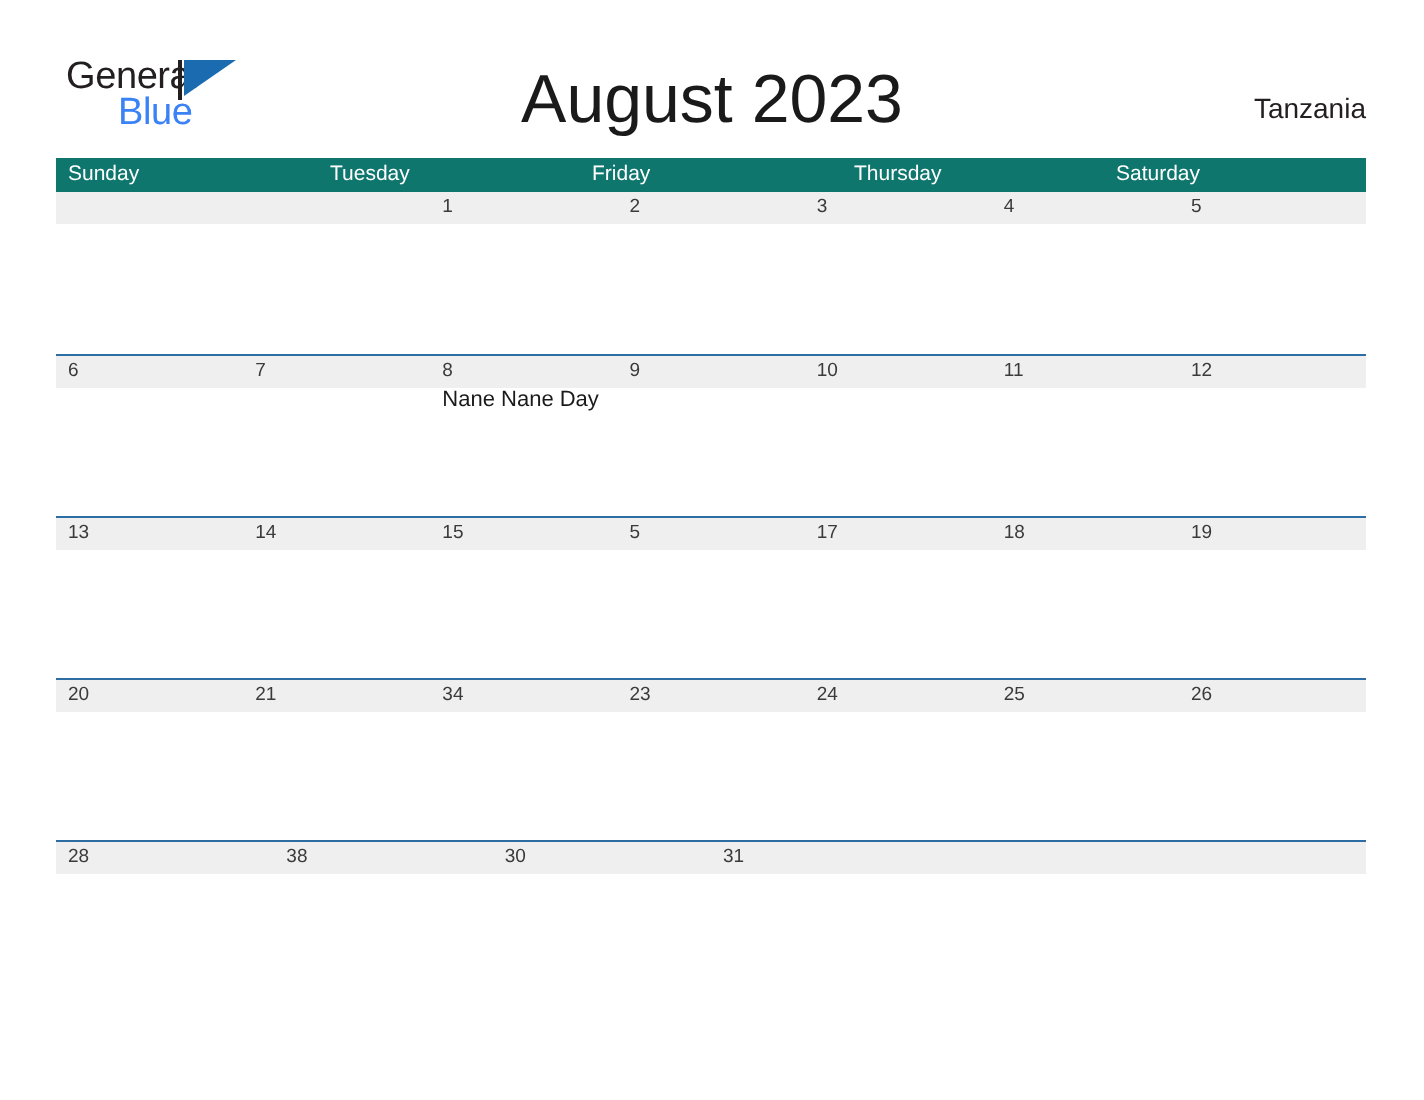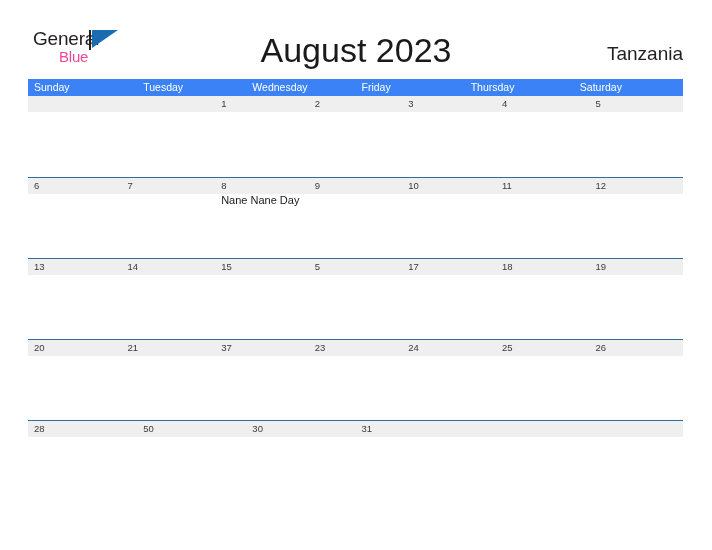--- a/index.html
+++ b/index.html
@@ -70,23 +70,23 @@
     top: 0;
     width: 0;
     height: 0;
     border-top: 18px solid #1b6bb0;
     border-right: 26px solid transparent;
   }
   .logo-blue {
     position: absolute;
     left: 26px;
     top: 18px;
-    font-size: 15px;
+    font-size: 19px;
     line-height: 20px;
-    color: #ec4899;
+    color: #3b82f6;
     letter-spacing: -0.2px;
     white-space: nowrap;
   }
 
   .title {
     position: absolute;
     left: 0;
     top: 33px;
     width: 712px;
     text-align: center;
@@ -94,39 +94,39 @@
     line-height: 34px;
     color: #1a1a1a;
     font-weight: normal;
     margin: 0;
   }
 
   .region {
     position: absolute;
     right: 29px;
     top: 45px;
-    font-size: 19px;
+    font-size: 14px;
     line-height: 18px;
     color: #231f20;
     white-space: nowrap;
   }
 
   
   .calendar {
     position: absolute;
     left: 28px;
     top: 79px;
     width: 655px;
   }
 
   .dow-row {
     display: flex;
     width: 655px;
     height: 17px;
-    background: #3b82f6;
+    background: #0f766e;
   }
   .dow-cell {
     flex: 1 1 0;
     box-sizing: border-box;
     padding-left: 6px;
     font-size: 10.5px;
     line-height: 17px;
     color: #ffffff;
     white-space: nowrap;
     overflow: hidden;
@@ -199,21 +199,20 @@
 
     <h1 class="title">August 2023</h1>
 
     <div class="region">Tanzania</div>
   </div>
 
   <div class="calendar">
     <div class="dow-row">
         <div class="dow-cell">Sunday</div>
         <div class="dow-cell">Tuesday</div>
-        <div class="dow-cell">Wednesday</div>
         <div class="dow-cell">Friday</div>
         <div class="dow-cell">Thursday</div>
         <div class="dow-cell">Saturday</div>
       </div>
     <div>
         <div class="week-row">
           <div class="day-band"></div>
           <div class="day-grid">
             <div class="day-cell">
               <span class="day-num"></span>
@@ -296,21 +295,21 @@
         <div class="week-row">
           <div class="day-band"></div>
           <div class="day-grid">
             <div class="day-cell">
               <span class="day-num">20</span>
             </div>
             <div class="day-cell">
               <span class="day-num">21</span>
             </div>
             <div class="day-cell">
-              <span class="day-num">37</span>
+              <span class="day-num">34</span>
             </div>
             <div class="day-cell">
               <span class="day-num">23</span>
             </div>
             <div class="day-cell">
               <span class="day-num">24</span>
             </div>
             <div class="day-cell">
               <span class="day-num">25</span>
             </div>
@@ -319,21 +318,21 @@
             </div>
           </div>
         </div>
         <div class="week-row">
           <div class="day-band"></div>
           <div class="day-grid">
             <div class="day-cell">
               <span class="day-num">28</span>
             </div>
             <div class="day-cell">
-              <span class="day-num">50</span>
+              <span class="day-num">38</span>
             </div>
             <div class="day-cell">
               <span class="day-num">30</span>
             </div>
             <div class="day-cell">
               <span class="day-num">31</span>
             </div>
             <div class="day-cell">
               <span class="day-num"></span>
             </div>

